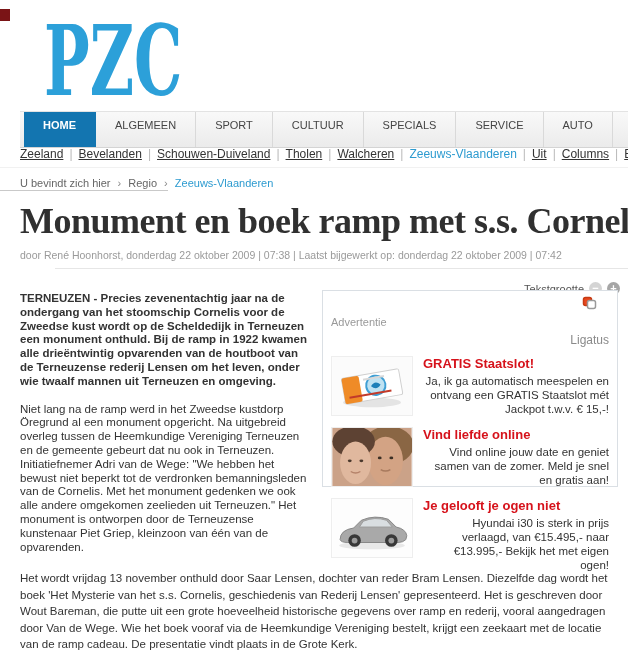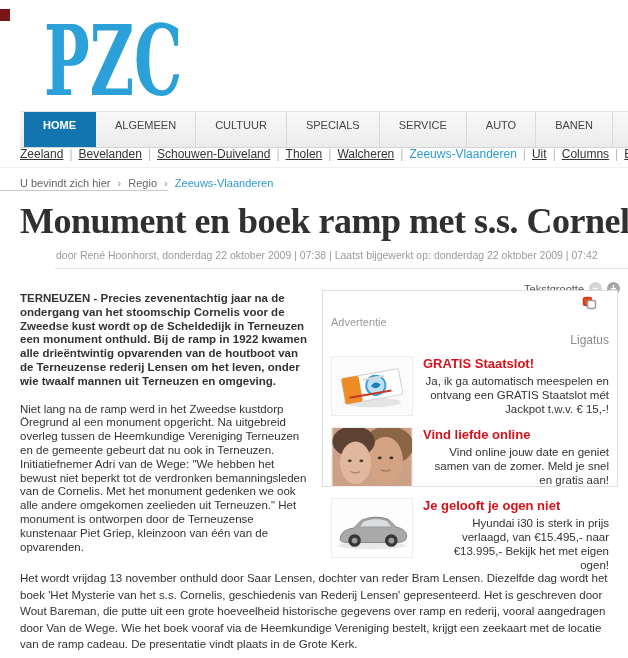--- a/index.html
+++ b/index.html
@@ -50,21 +50,21 @@
   .bc-active { color:#2d9bd0; cursor:pointer; }
 
   .shortline { position:absolute; left:0; top:190px; width:168px; height:1px; background:#c9c9c9; }
 
   
   .headline {
     position:absolute; left:20px; top:200px; margin:0;
     font-family:"Liberation Serif", serif; font-weight:bold;
     font-size:36px; color:#303030; letter-spacing:-0.5px; white-space:nowrap;
   }
-  .byline { position:absolute; left:20px; top:249px; font-size:10.5px; color:#9a9a9a;margin-left:36px; }
+  .byline { position:absolute; left:20px; top:249px; font-size:10.5px; color:#9a9a9a; }
 
   .toolbar-divider { position:absolute; left:55px; top:268px; width:573px; height:1px; background:#e6e6e6; }
 
   
   .textsize { position:absolute; top:282px; right:8px; display:flex; align-items:center; gap:5px; font-size:11px; color:#555;text-decoration:underline; }
   .ts-btn { width:13px; height:13px; border-radius:50%; color:#fff; font-size:11px; line-height:12px; text-align:center; cursor:pointer; font-weight:bold; }
   .ts-minus { background:#d4d4d4; }
   .ts-plus  { background:#a6a6a6; }
 
   
@@ -94,20 +94,21 @@
 
 <div class="page">
 
   <div class="corner-mark"></div>
 
   <div class="logo">PZC</div>
 
   <div class="navbar">
     <div class="tab active">HOME</div>
     <div class="tab">ALGEMEEN</div>
+    <div class="tab">SPORT</div>
     <div class="tab">CULTUUR</div>
     <div class="tab">SPECIALS</div>
     <div class="tab">SERVICE</div>
     <div class="tab">AUTO</div>
     <div class="tab">BANEN</div>
   </div>
 
   <div class="subnav">
     <span class="snlink">Zeeland</span><span class="sep">|</span><span class="snlink">Bevelanden</span><span class="sep">|</span><span class="snlink">Schouwen-Duiveland</span><span class="sep">|</span><span class="snlink">Tholen</span><span class="sep">|</span><span class="snlink">Walcheren</span><span class="sep">|</span><span class="snlink active">Zeeuws-Vlaanderen</span><span class="sep">|</span><span class="snlink">Uit</span><span class="sep">|</span><span class="snlink">Columns</span><span class="sep">|</span><span class="snlink">Blogs</span>
   </div>

